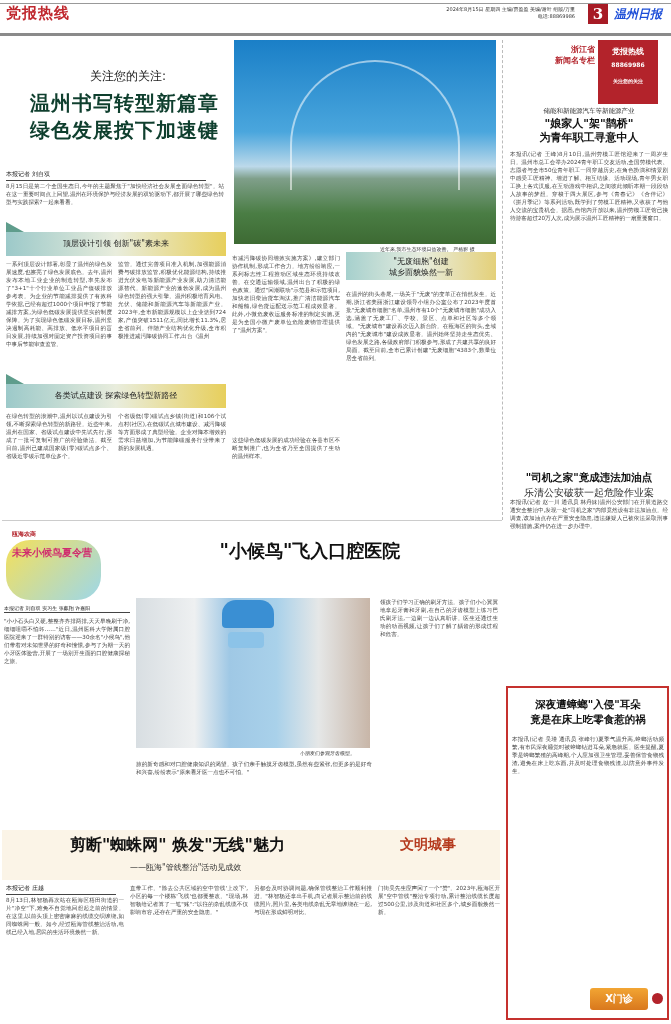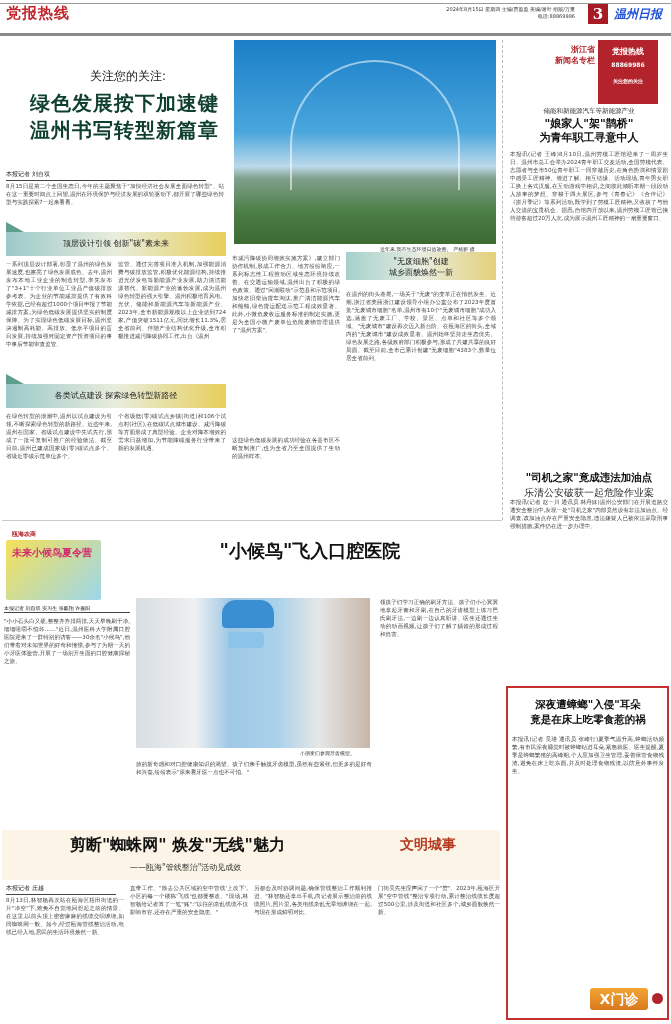--- a/index.html
+++ b/index.html
@@ -19,46 +19,46 @@
 .byline{font-size:6px;color:#222;font-family:"DejaVu Sans",sans-serif;border-bottom:1px solid #444;padding-bottom:1px}
 .body{font-size:5.6px;line-height:8px;color:#444;font-family:"DejaVu Sans",sans-serif;text-align:justify;overflow:hidden}
 .band{height:24px;background:linear-gradient(90deg,#9cc9c9,#e9eddd 50%,#e7cf5c);font-family:"DejaVu Sans",sans-serif;font-size:8px;text-align:center;line-height:24px;color:#222}
 .band:before{content:"";position:absolute;left:0;top:-10px;width:0;height:0;border-left:18px solid #5f9d8c;border-top:10px solid transparent}
 .band2{height:28px;background:linear-gradient(90deg,#a6d0cd,#e8eddf 50%,#e4d079);font-family:"DejaVu Sans",sans-serif;font-size:8px;line-height:11px;text-align:center;padding-top:4px;color:#222}
 .sidehead{font-family:"DejaVu Serif",serif;font-weight:bold;text-align:center;color:#111}
 .rb{border:2px solid #c5312e}
 .redbox-badge{left:598px;top:40px;width:60px;height:64px;background:#b3232b;color:#fff;font-size:8px;text-align:center;font-family:"DejaVu Sans",sans-serif;font-weight:bold;padding-top:6px}
 .colsep{border-left:1px dashed #bbb}
 .hline{height:1px;background:#888}
-.kid-logo{left:6px;top:540px;width:95px;height:60px;background:linear-gradient(135deg,#f5e05a,#9dd7e9);border-radius:2px;font-family:"DejaVu Sans",sans-serif;font-weight:bold;color:#d02c6e;font-size:10px;padding:6px}
+.kid-logo{left:6px;top:540px;width:95px;height:60px;background:linear-gradient(135deg,#f5e05a,#9dd7e9);border-radius:24px;font-family:"DejaVu Sans",sans-serif;font-weight:bold;color:#d02c6e;font-size:10px;padding:6px}
 .head2{left:135px;top:538px;width:350px;text-align:center;font-family:"DejaVu Serif",serif;font-weight:bold;font-size:18px;line-height:25px;color:#111}
 .photo2{left:136px;top:598px;width:234px;height:150px;background:linear-gradient(90deg,#d8dee2 0%,#eef0f1 25%,#9fc8e5 40%,#a9d1ea 60%,#e5e7e7 78%,#c8b6a8 100%)}
 .cap-band{left:2px;top:830px;width:498px;height:50px;background:#fbf4e7}
 .head3{left:70px;top:835px;font-family:"DejaVu Serif",serif;font-weight:bold;font-size:16px;color:#111}
 .sub3{left:130px;top:862px;font-family:"DejaVu Sans",sans-serif;font-size:8px;color:#333}
 .stamp{left:400px;top:836px;width:90px;height:40px;color:#b53a1e;font-weight:bold;font-size:14px;text-align:left;font-family:"DejaVu Serif",serif}
-.xmen{left:590px;top:988px;width:58px;height:22px;background:linear-gradient(#f2a533,#d9781d);color:#fff;font-weight:bold;font-size:14px;font-family:"DejaVu Sans",sans-serif;line-height:22px;text-align:center;border-radius:3px}
+.xmen{left:590px;top:988px;width:58px;height:22px;background:linear-gradient(#f2a533,#d9781d);color:#fff;font-weight:bold;font-size:10px;font-family:"DejaVu Sans",sans-serif;line-height:22px;text-align:center;border-radius:3px}
 </style>
 </head>
 <body>
 
 <div class="abs hdr-top"></div>
 <div class="abs hdr-title">党报热线</div>
 <div class="abs hdr-meta">
   <div>2024年8月15日 星期四 主编/贾盈盈 美编/谢叶 组版/万里</div>
   <div>电话:88869986</div>
 </div>
 <div class="abs pagebox">3</div>
 <div class="abs logo">温州日报</div>
 <div class="abs hdr-rule"></div>
 
 <div class="abs kicker">关注您的关注:</div>
 <div class="abs head1">
+  <div>温州书写转型新篇章</div>
   <div>绿色发展按下加速键</div>
-  <div>温州书写转型新篇章</div>
 </div>
 <div class="abs photo1"></div>
 <div class="abs rainbow"></div>
 <div class="abs caption" style="left:380px;top:246px">近年来,我市生态环境日益改善。 严格影 摄</div>
 
 <div class="abs byline" style="left:6px;top:170px;width:200px">本报记者 刘自双</div>
 <div class="abs body" style="left:6px;top:182px;width:218px;height:34px">8月15日是第二个全国生态日,今年的主题聚焦于"加快经济社会发展全面绿色转型"。站在这一重要时间点上回望,温州在环境保护与经济发展的双轮驱动下,都开展了哪些绿色转型与实践探索?一起来看看。</div>
 
 <div class="abs band" style="left:6px;top:232px;width:220px">顶层设计引领 创新"碳"素未来</div>
 <div class="abs body" style="left:6px;top:260px;width:106px;height:100px">一系列顶层设计部署,彰显了温州的绿色发展速度,也擦亮了绿色发展底色。去年,温州发布本地工业企业的制造转型,率先发布了"3+1"十个行业单位工业品产值碳排放参考表。为企业的节能减排提供了有效科学依据,已经有超过1000个项目申报了节能减排方案,为绿色低碳发展提供坚实的制度保障。为了实现绿色低碳发展目标,温州坚决遏制高耗能、高排放、低水平项目的盲目发展,持续加强对固定资产投资项目的事中事后节能审查监管。</div>

